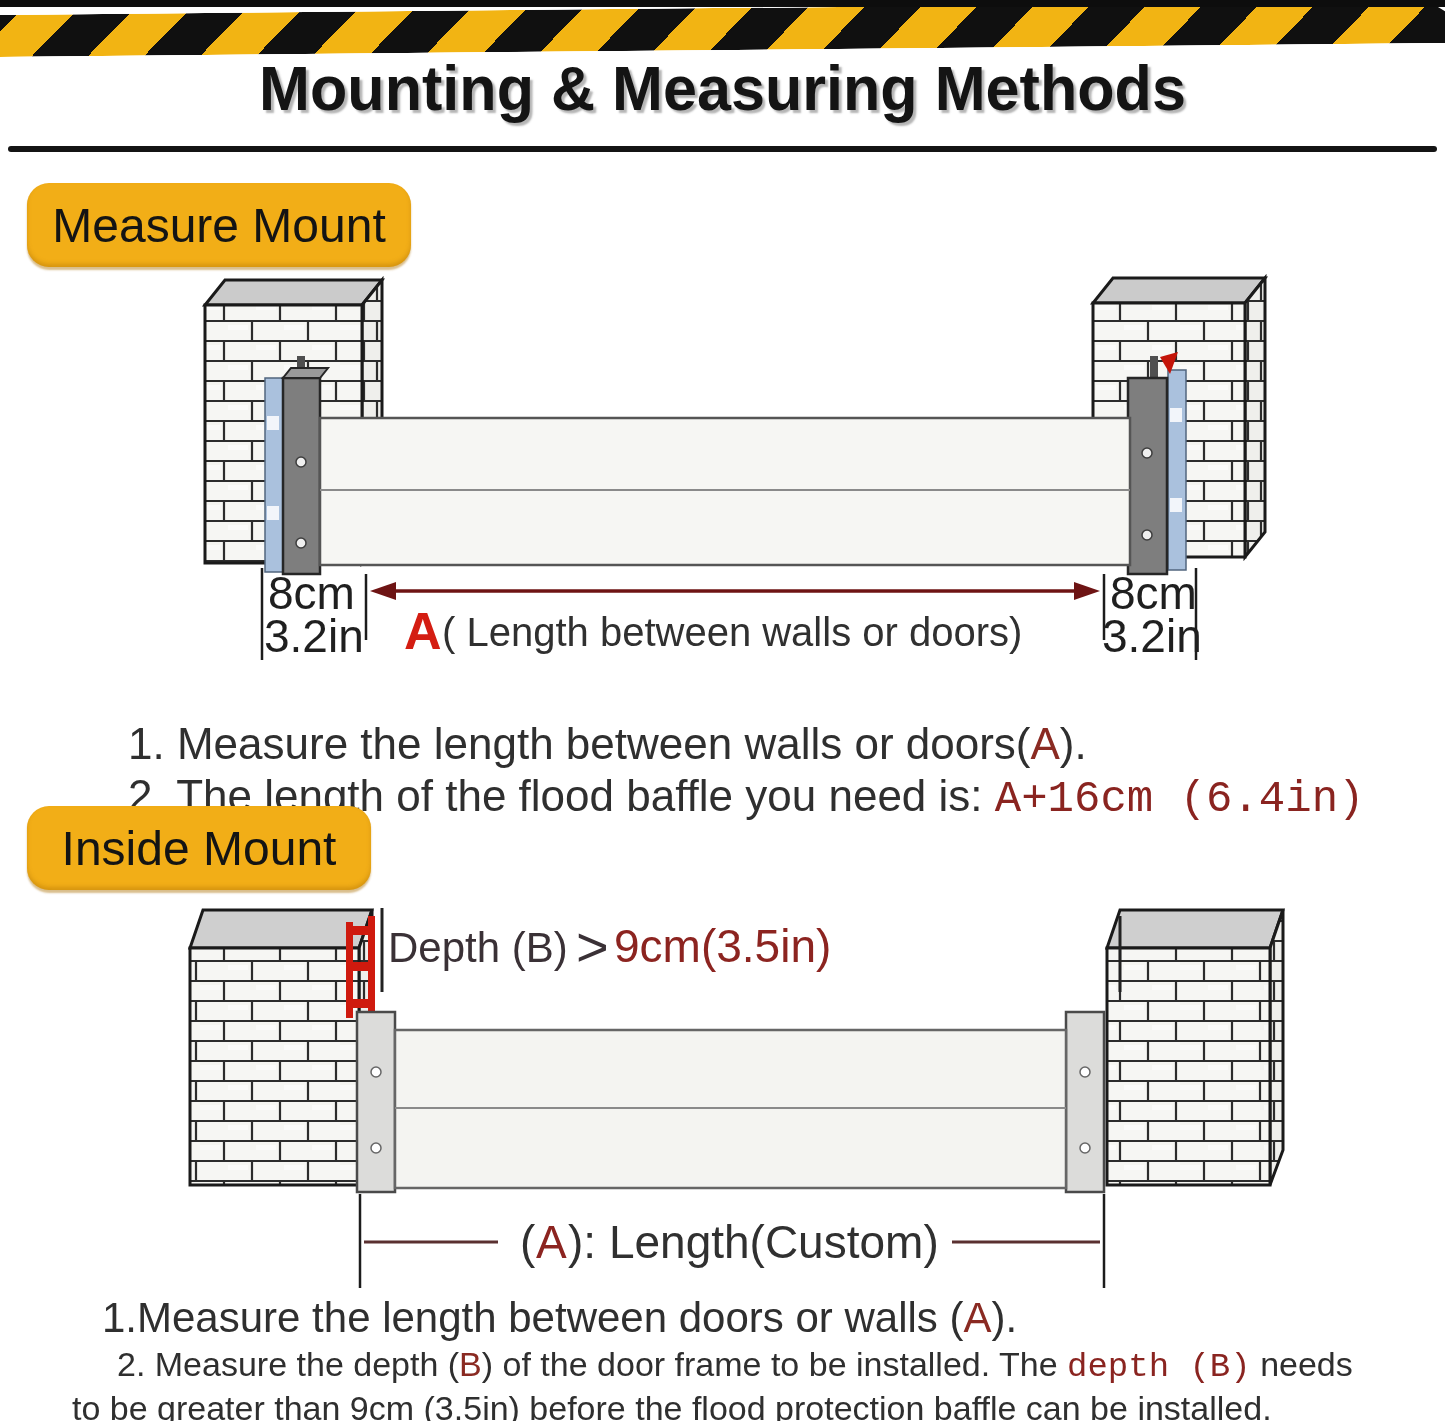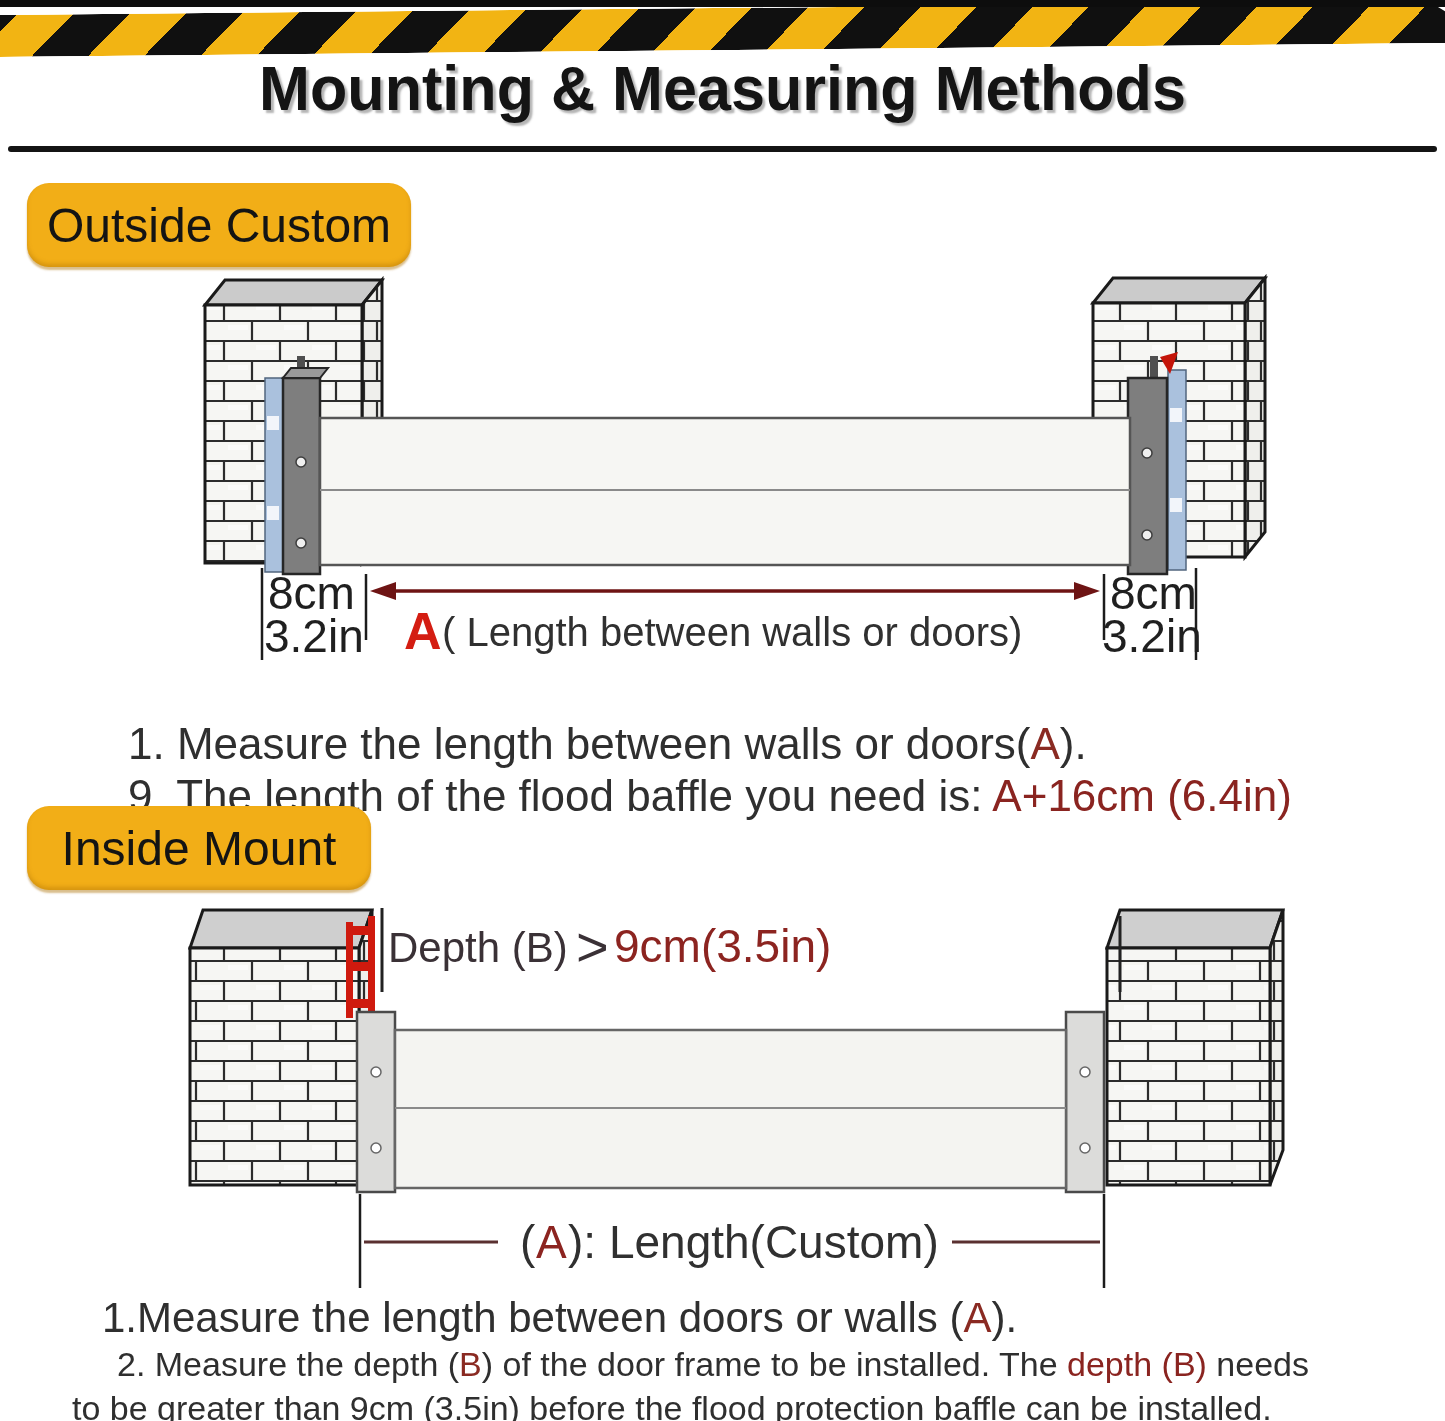--- a/index.html
+++ b/index.html
@@ -41,39 +41,39 @@
   }
   .badge.outside{left:27px;top:183px;width:384px;height:84px;}
   .badge.inside{left:27px;top:806px;width:344px;height:84px;}
   
   .diagram{position:absolute;left:0;}
   svg text{font-family:"Liberation Sans", sans-serif;}
   
   .instr{position:absolute;color:#2f2f2f;white-space:nowrap;}
   .instr.outside{left:128px;top:690px;font-size:44px;line-height:52px;margin-top:28px;}
   .instr .accent{color:#8a2a22;}
-  .instr .accent-strong{color:#8a2420;}
+  .instr .accent-strong{color:#8a2420;font-family:Liberation Mono, monospace;}
   .instr.in1{left:102px;top:1298px;font-size:42px;line-height:40px;}
   .instr.in2{left:117px;top:1344px;font-size:34px;line-height:40px;}
   .instr.in3{left:72px;top:1388px;font-size:34px;line-height:40px;}
 </style>
 </head>
 <body>
 
 <div class="page">
 
   <div class="hazard-wrap">
     <div class="stripes"></div>
     <div class="top-strip"></div>
   </div>
   <div class="page-title">Mounting &amp; Measuring Methods</div>
   <div class="header-rule"></div>
 
   <div class="badge outside">
-    <span>Outside Custom</span>
+    <span>Measure Mount</span>
   </div>
 
   <svg class="diagram" style="top:260px" width="1445" height="410" viewBox="0 260 1445 410">
     <defs>
       <pattern id="brick" width="56" height="40" patternUnits="userSpaceOnUse">
         <rect width="56" height="40" fill="#f6f6f3"></rect>
         <path d="M0,1 H56 M0,21 H56" stroke="#2c2c2c" stroke-width="2.2"></path>
         <path d="M28,1 V21 M0,21 V41 M56,21 V41" stroke="#2c2c2c" stroke-width="2.2"></path>
         <rect x="4" y="5" width="20" height="5" fill="#ffffff" opacity="0.55"></rect>
         <rect x="32" y="25" width="20" height="5" fill="#ffffff" opacity="0.55"></rect>
@@ -136,21 +136,21 @@
       <text x="264" y="652" font-size="46" fill="#1f1f1f">3.2in</text>
       <text x="1110" y="609" font-size="46" fill="#1f1f1f">8cm</text>
       <text x="1102" y="652" font-size="46" fill="#1f1f1f">3.2in</text>
       <text x="404" y="649" font-size="52" font-weight="bold" fill="#d41d12">A</text>
       <text x="442" y="646" font-size="40" fill="#303030">( Length between walls or doors)</text>
     </g>
   </svg>
 
   <div class="instr outside">
     <div><span>1. Measure the length between walls or doors(</span><span class="accent">A</span><span>).</span></div>
-    <div><span>9. The length of the flood baffle you need is: </span><span class="accent-strong">A+16cm (6.4in)</span></div>
+    <div><span>2. The length of the flood baffle you need is: </span><span class="accent-strong">A+16cm (6.4in)</span></div>
   </div>
 
   <div class="badge inside">
     <span>Inside Mount</span>
   </div>
 
   <svg class="diagram" style="top:890px" width="1445" height="405" viewBox="0 890 1445 405">
 
     <g>
       <polygon points="190,948 359,948 372,910 203,910" fill="#cfcfcf" stroke="#1a1a1a" stroke-width="3"></polygon>

